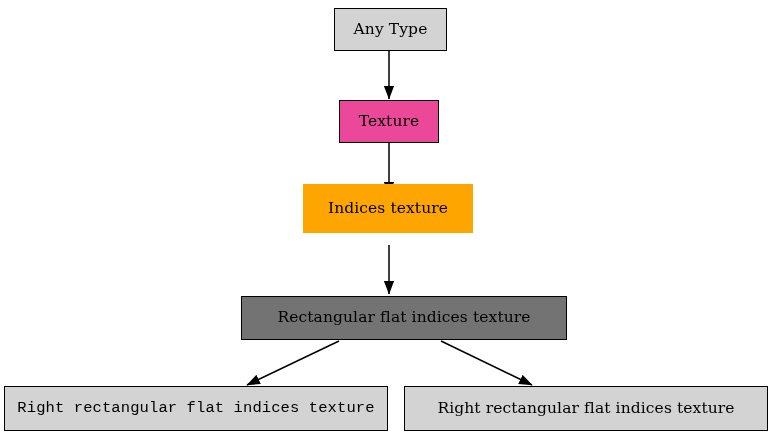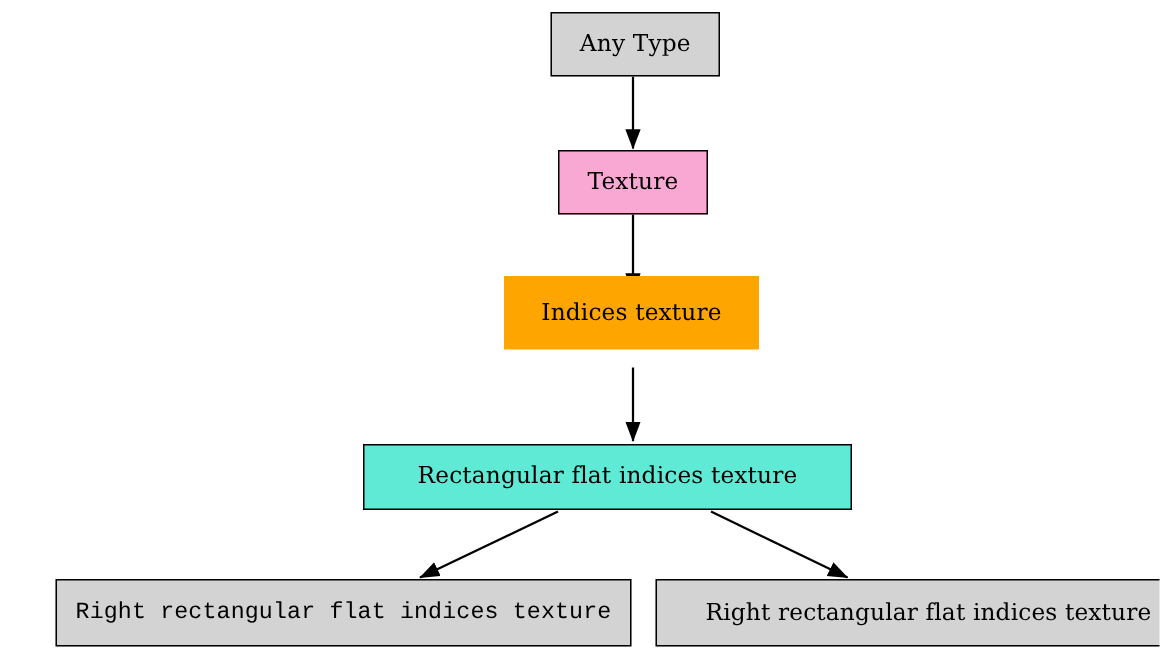--- a/index.html
+++ b/index.html
@@ -12,21 +12,20 @@
     width: 773px;
     height: 443px;
     overflow: hidden;
     font-family: "DejaVu Serif", "Liberation Serif", serif;
   }
   #diagram-canvas {
     position: relative;
     width: 691px;
     height: 443px;
     background: #ffffff;
-    margin-left: 33px;
   }
   #edge-layer {
     position: absolute;
     left: 0;
     top: 0;
     width: 773px;
     height: 443px;
     pointer-events: none;
   }
   .node {
@@ -70,27 +69,27 @@
         <line x1="389" y1="245" x2="389" y2="294" stroke="#000000" stroke-width="1.5" marker-end="url(#arrowhead)"></line>
         <line x1="339" y1="341" x2="247" y2="385" stroke="#000000" stroke-width="1.5" marker-end="url(#arrowhead)"></line>
         <line x1="441" y1="341" x2="532" y2="385" stroke="#000000" stroke-width="1.5" marker-end="url(#arrowhead)"></line>
       </g>
   </svg>
 
   <div id="nodes-group">
       <div class="node" style="left: 334px; top: 8px; width: 113px; height: 43px; background: rgb(211, 211, 211);">
         <span class="node-label">Any Type</span>
       </div>
-      <div class="node" style="left: 339px; top: 100px; width: 100px; height: 43px; background: #f9a8d4;">
+      <div class="node" style="left: 339px; top: 100px; width: 100px; height: 43px; background: #ec4899;">
         <span class="node-label">Texture</span>
       </div>
       <div class="node highlight" style="left: 303px; top: 184px; width: 170px; height: 49px; background: rgb(255, 165, 0);">
         <span class="node-label">Indices texture</span>
       </div>
-      <div class="node" style="left: 209px; top: 296px; width: 326px; height: 44px; background: #5eead4;">
+      <div class="node" style="left: 241px; top: 296px; width: 326px; height: 44px; background: #737373;">
         <span class="node-label">Rectangular flat indices texture</span>
       </div>
       <div class="node" style="left: 4px; top: 386px; width: 384px; height: 45px; background: rgb(211, 211, 211); font-family: Liberation Mono, monospace;">
         <span class="node-label">Right rectangular flat indices texture</span>
       </div>
       <div class="node" style="left: 404px; top: 386px; width: 364px; height: 45px; background: rgb(211, 211, 211);">
         <span class="node-label">Right rectangular flat indices texture</span>
       </div>
     </div>
 

